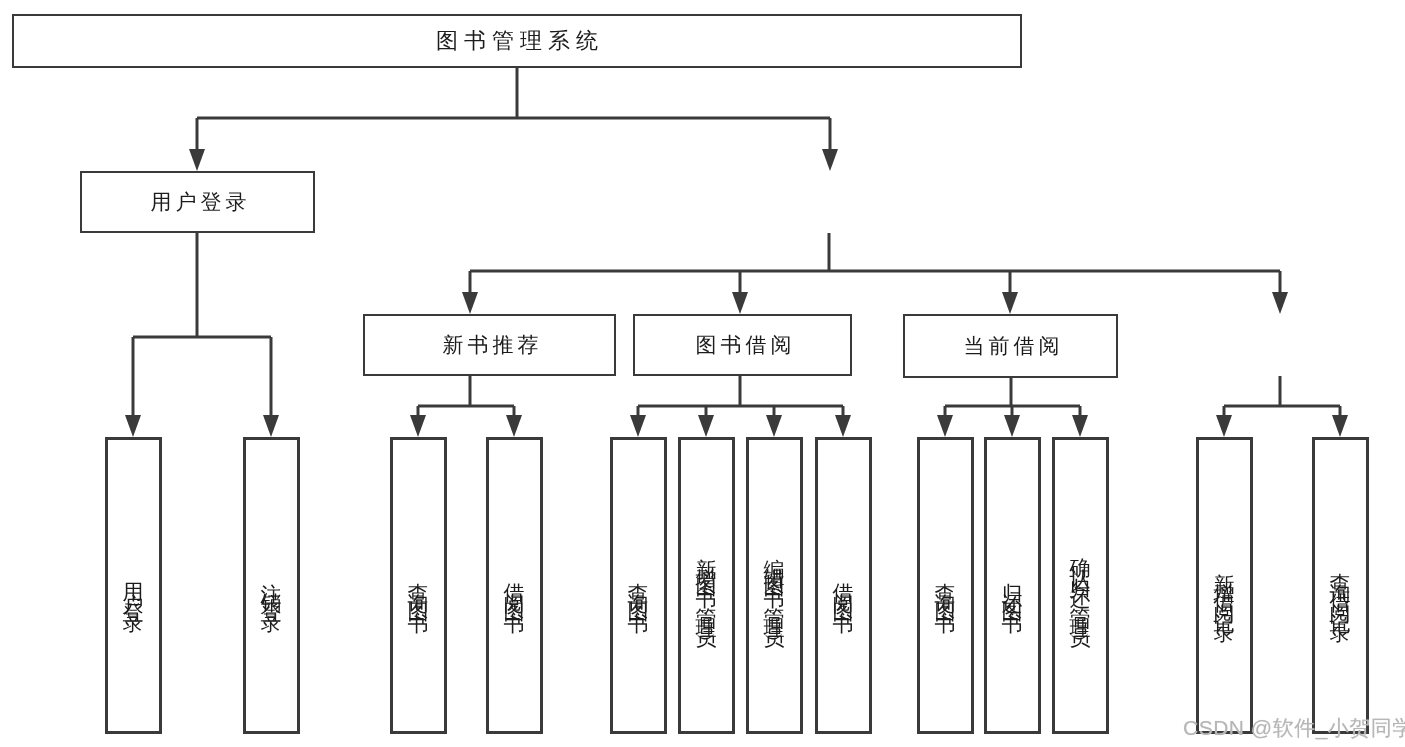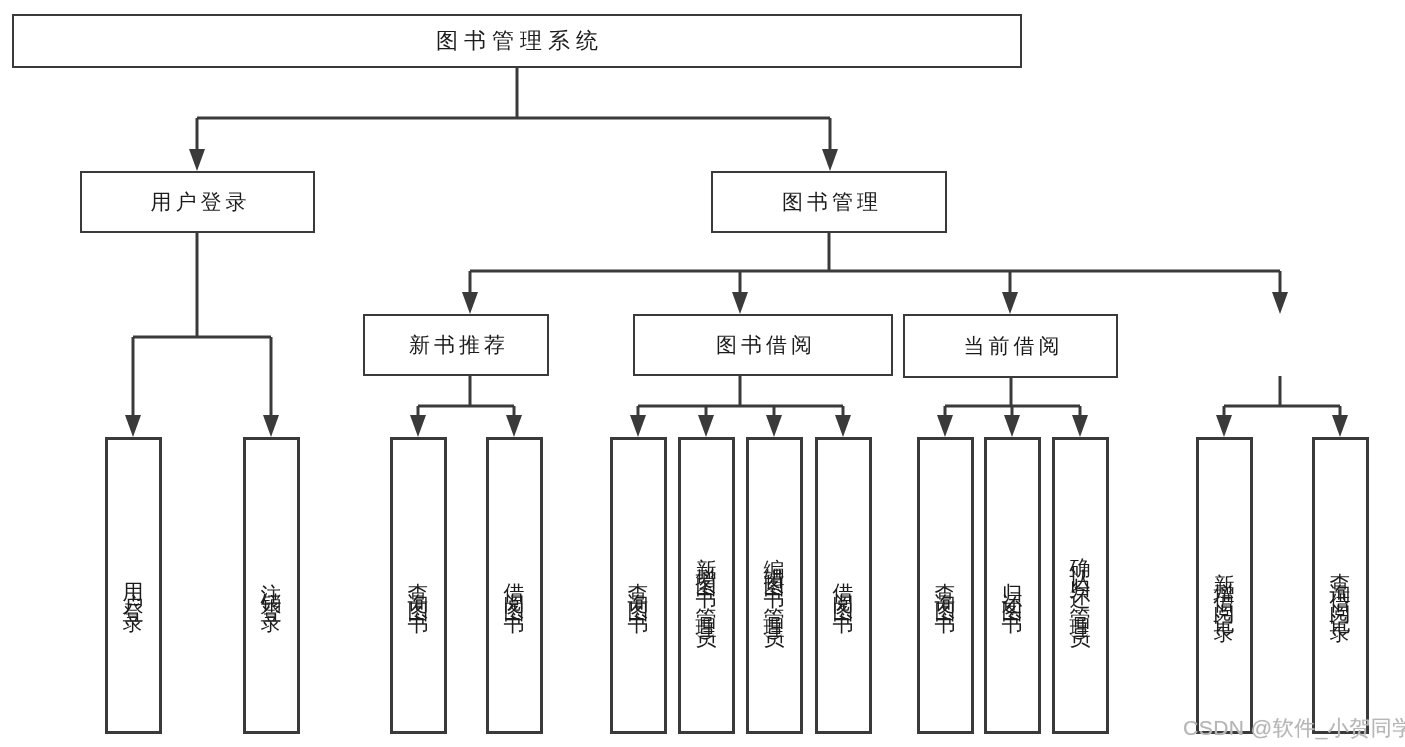--- a/index.html
+++ b/index.html
@@ -129,28 +129,25 @@
     </g>
   </svg>
 
   <div class="node root" style="left:12px;top:14px;width:1010px;height:54px">
     <span class="hlabel">图书管理系统</span>
   </div>
 
   <div class="node lvl" style="left:80px;top:171px;width:235px;height:62px">
     <span class="hlabel">用户登录</span>
   </div>
-  <div class="node lvl" style="left:711px;top:171px;width:236px;height:62px">
-    <span class="hlabel">图书管理</span>
-  </div>
 
-  <div class="node lvl" style="left:363px;top:314px;width:186px;height:62px">
+  <div class="node lvl" style="left:363px;top:314px;width:253px;height:62px">
     <span class="hlabel">新书推荐</span>
   </div>
-  <div class="node lvl" style="left:633px;top:314px;width:260px;height:62px">
+  <div class="node lvl" style="left:633px;top:314px;width:219px;height:62px">
     <span class="hlabel">图书借阅</span>
   </div>
   <div class="node lvl" style="left:903px;top:314px;width:215px;height:64px">
     <span class="hlabel">当前借阅</span>
   </div>
 
   <div class="node leaf" style="left:105px;top:437px;width:57px;height:297px">
     <span class="vtext">用户登录</span>
   </div>
   <div class="node leaf" style="left:243px;top:437px;width:57px;height:297px">

